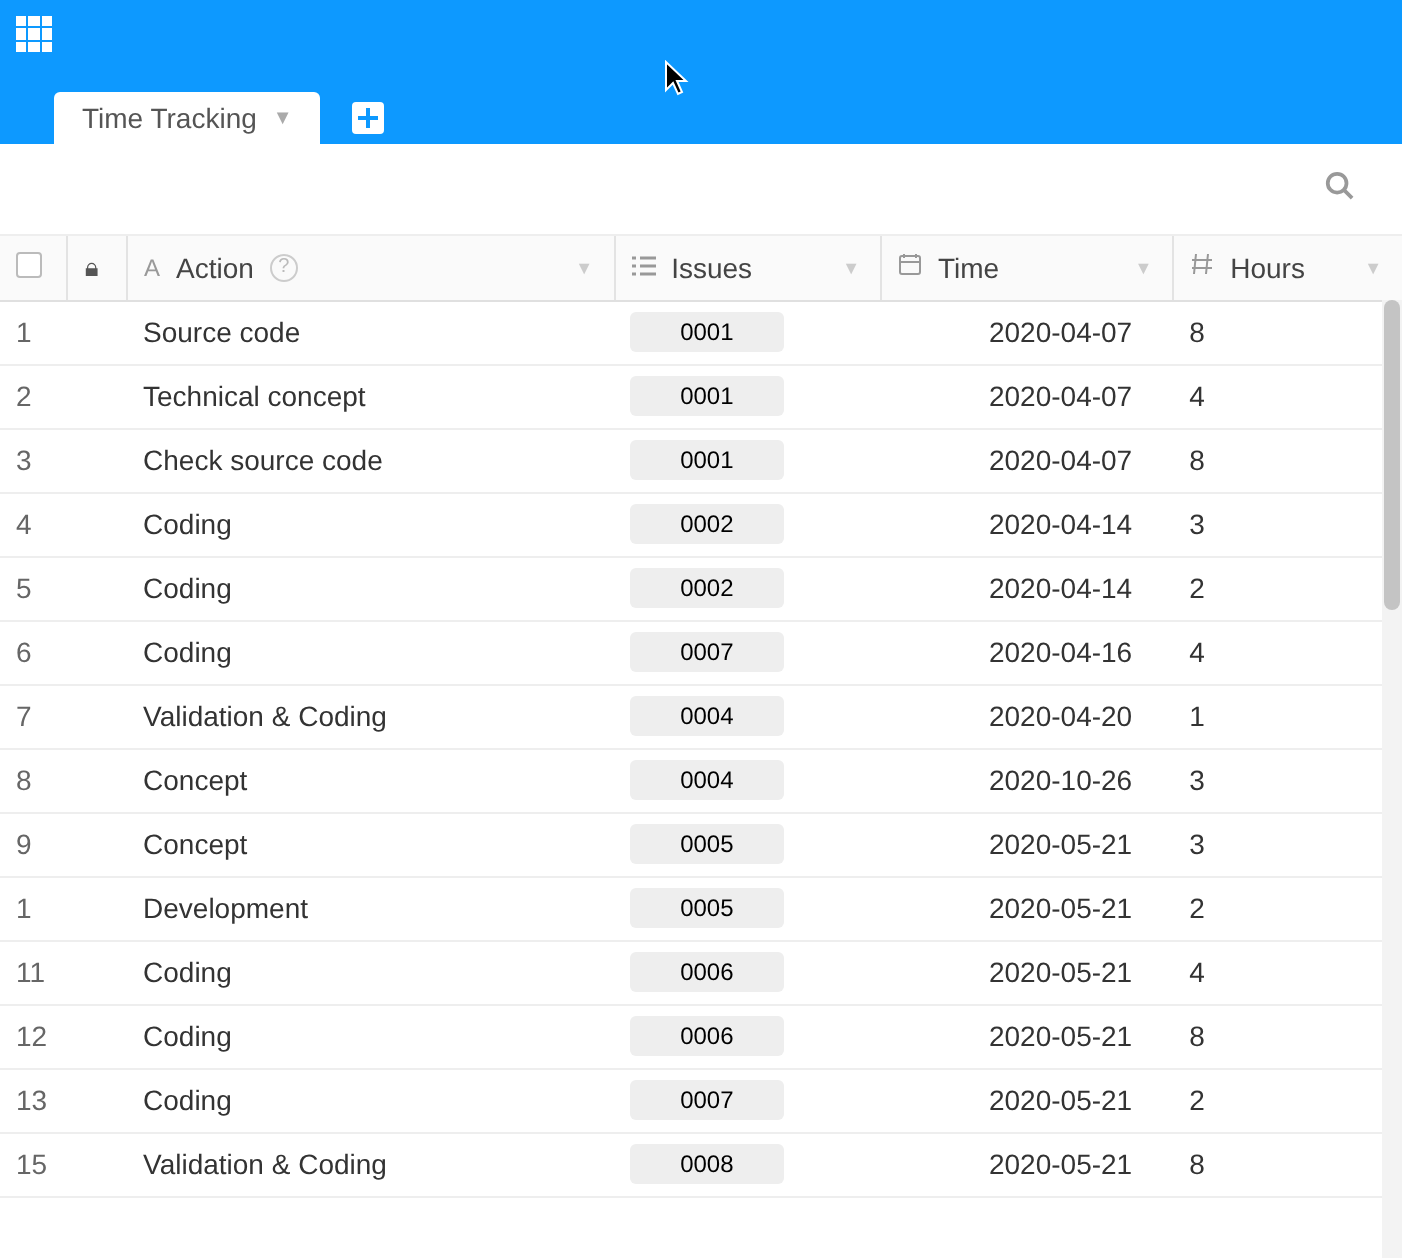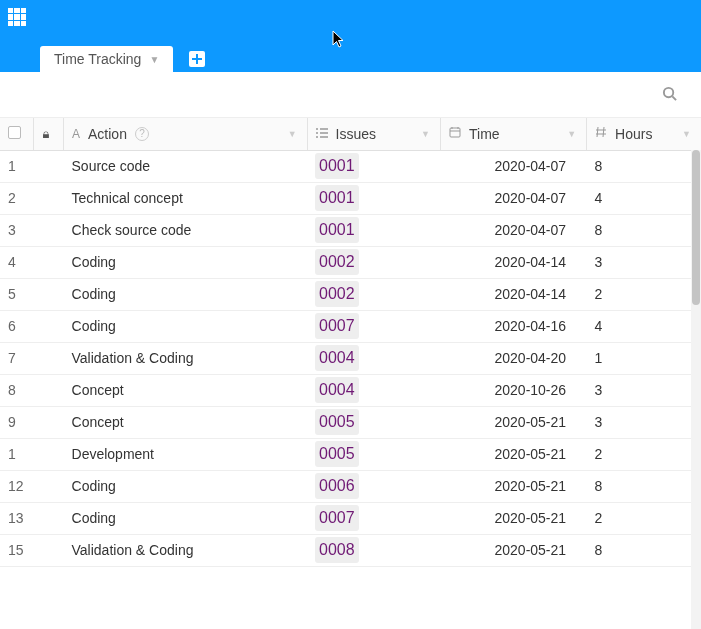--- a/index.html
+++ b/index.html
@@ -30,21 +30,21 @@
       grid-template-rows: repeat(3, 1fr);
       gap: 1px;
       cursor: pointer;
     }
     .apps-icon span {
       background: #fff;
     }
     .tab-strip {
       position: absolute;
       bottom: 0;
-      left: 40px;
+      left: 27px;
       display: flex;
       align-items: flex-end;
       gap: 16px;
       text-align: right;
     }
     .tab {
       background: #fff;
       color: #555;
       height: 26px;
       padding: 0 14px;
@@ -147,23 +147,23 @@
       font-size: 9px;
     }
     .checkbox {
       width: 13px; height: 13px; border: 1px solid #bbb; border-radius: 2px; display: inline-block; background: #fff;
     }
     .lock-glyph { color: #555; font-size: 13px; }
 
     .pill {
       display: inline-block;
       background: #eee;
-      color: #701a75;
-      font-size: 16px;
-      padding: 2px 4px;
+      color: #000000;
+      font-size: 12px;
+      padding: 2px 25px;
       border-radius: 3px;
       line-height: 1.4;
     }
 
     .vscroll {
       position: absolute;
       right: 0;
       top: 32px;
       width: 10px;
       bottom: 0;
@@ -344,20 +344,27 @@
           <td class="col-hours">3</td>
         </tr>
         <tr>
           <td class="col-rownum" colspan="2">1</td>
           <td class="col-action">Development</td>
           <td class="col-issues"><span class="pill">0005</span></td>
           <td class="col-date">2020-05-21</td>
           <td class="col-hours">2</td>
         </tr>
         <tr>
+          <td class="col-rownum" colspan="2">11</td>
+          <td class="col-action">Coding</td>
+          <td class="col-issues"><span class="pill">0006</span></td>
+          <td class="col-date">2020-05-21</td>
+          <td class="col-hours">4</td>
+        </tr>
+        <tr>
           <td class="col-rownum" colspan="2">12</td>
           <td class="col-action">Coding</td>
           <td class="col-issues"><span class="pill">0006</span></td>
           <td class="col-date">2020-05-21</td>
           <td class="col-hours">8</td>
         </tr>
         <tr>
           <td class="col-rownum" colspan="2">13</td>
           <td class="col-action">Coding</td>
           <td class="col-issues"><span class="pill">0007</span></td>

